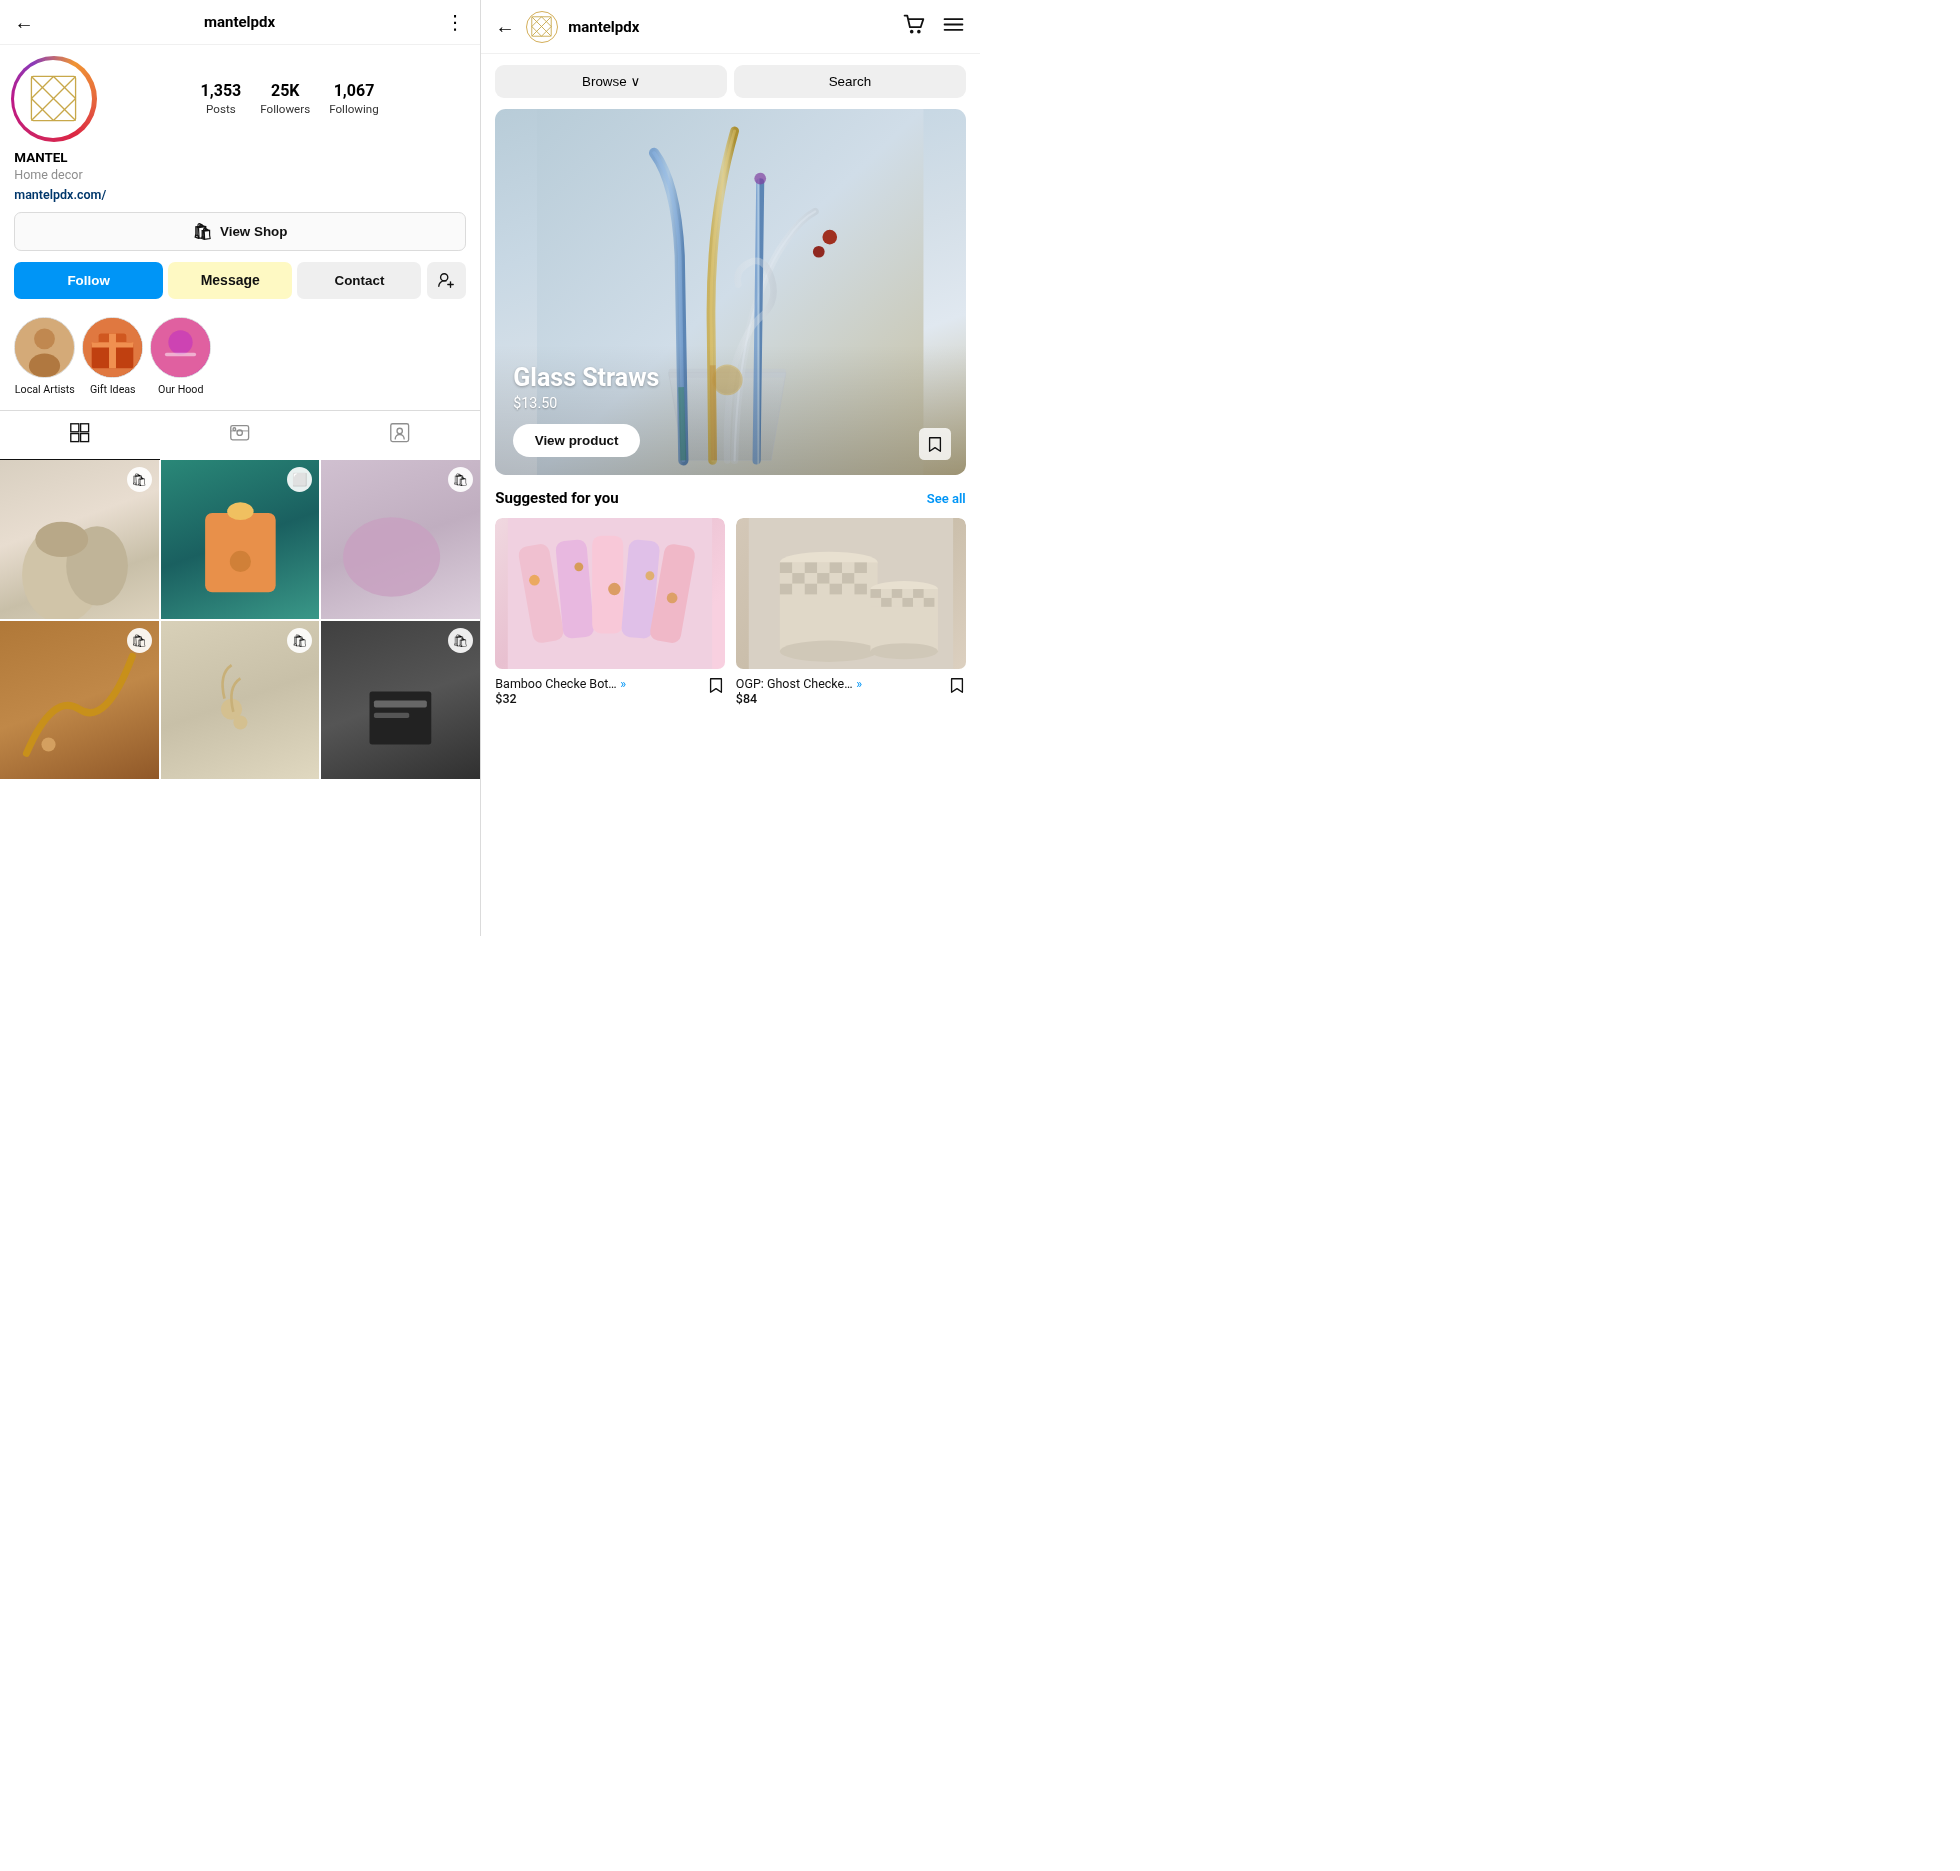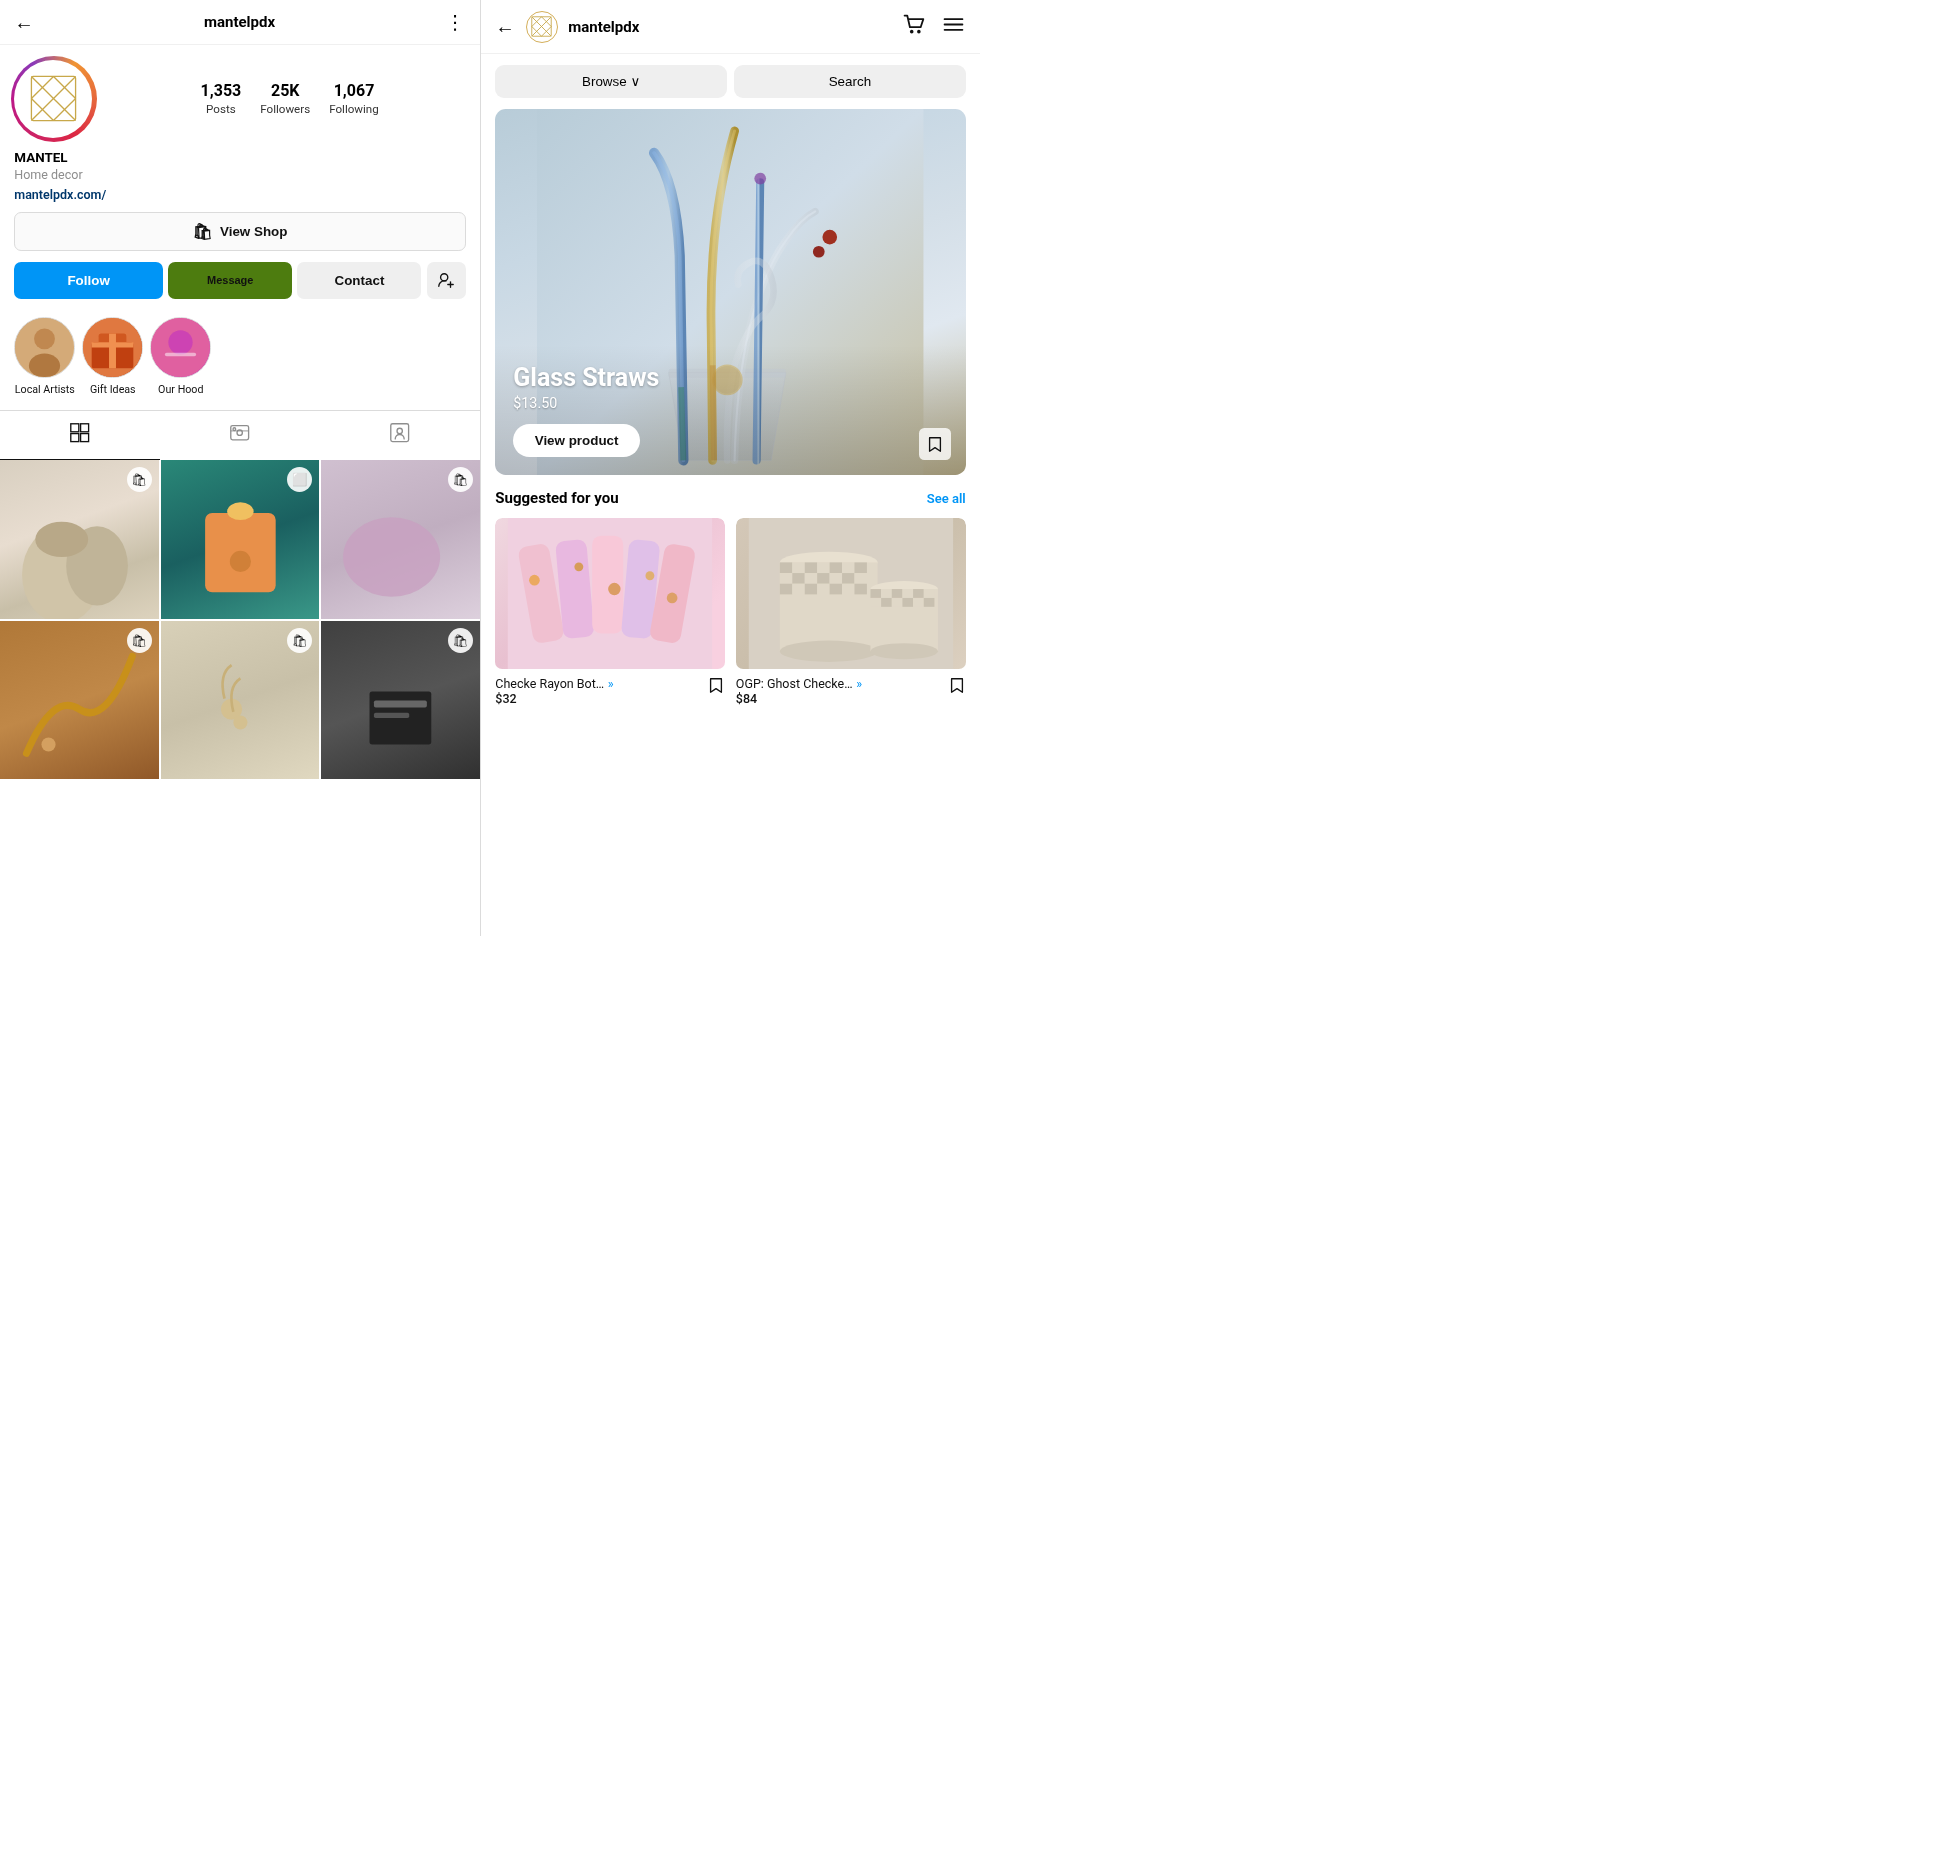--- a/index.html
+++ b/index.html
@@ -163,25 +163,25 @@
       color: #fff;
       border: none;
       border-radius: 7.1px;
       font-size: 13.4px;
       font-weight: 700;
       cursor: pointer;
     }
     .btn-message {
       flex: 1;
       padding: 7.1px 0;
-      background: #4d7c0f;
+      background: #fef9c3;
       color: #111;
       border: none;
       border-radius: 7.1px;
-      font-size: 11px;
+      font-size: 14px;
       font-weight: 600;
       cursor: pointer;
     }
     .btn-contact {
       flex: 1;
       padding: 11px 0;
       background: #efefef;
       color: #111;
       border: none;
       border-radius: 7.1px;
@@ -844,21 +844,21 @@
             <circle cx="30" cy="70" r="6" fill="#e8a030" opacity="0.7"></circle>
             <circle cx="80" cy="55" r="5" fill="#d09020" opacity="0.7"></circle>
             <circle cx="120" cy="80" r="7" fill="#c88018" opacity="0.6"></circle>
             <circle cx="160" cy="65" r="5" fill="#e0a840" opacity="0.7"></circle>
             <circle cx="185" cy="90" r="6" fill="#d09028" opacity="0.6"></circle>
           </svg>
         </div>
         <div class="suggested-item-footer">
           <div class="suggested-item-info">
             <div style="display:flex;align-items:center;gap:3.6px;">
-              <span class="suggested-item-name">Checke Rayon Bot…</span>
+              <span class="suggested-item-name">Bamboo Checke Bot…</span>
               <span class="arrow-icon">»</span>
             </div>
             <div class="suggested-item-price">$32</div>
           </div>
           <span class="bookmark-small">
             <svg width="18" height="18" viewBox="0 0 20 20" fill="none">
               <path d="M4 3h12v15l-6-4-6 4V3z" stroke="#111" stroke-width="1.5" stroke-linejoin="round"></path>
             </svg>
           </span>
         </div>

